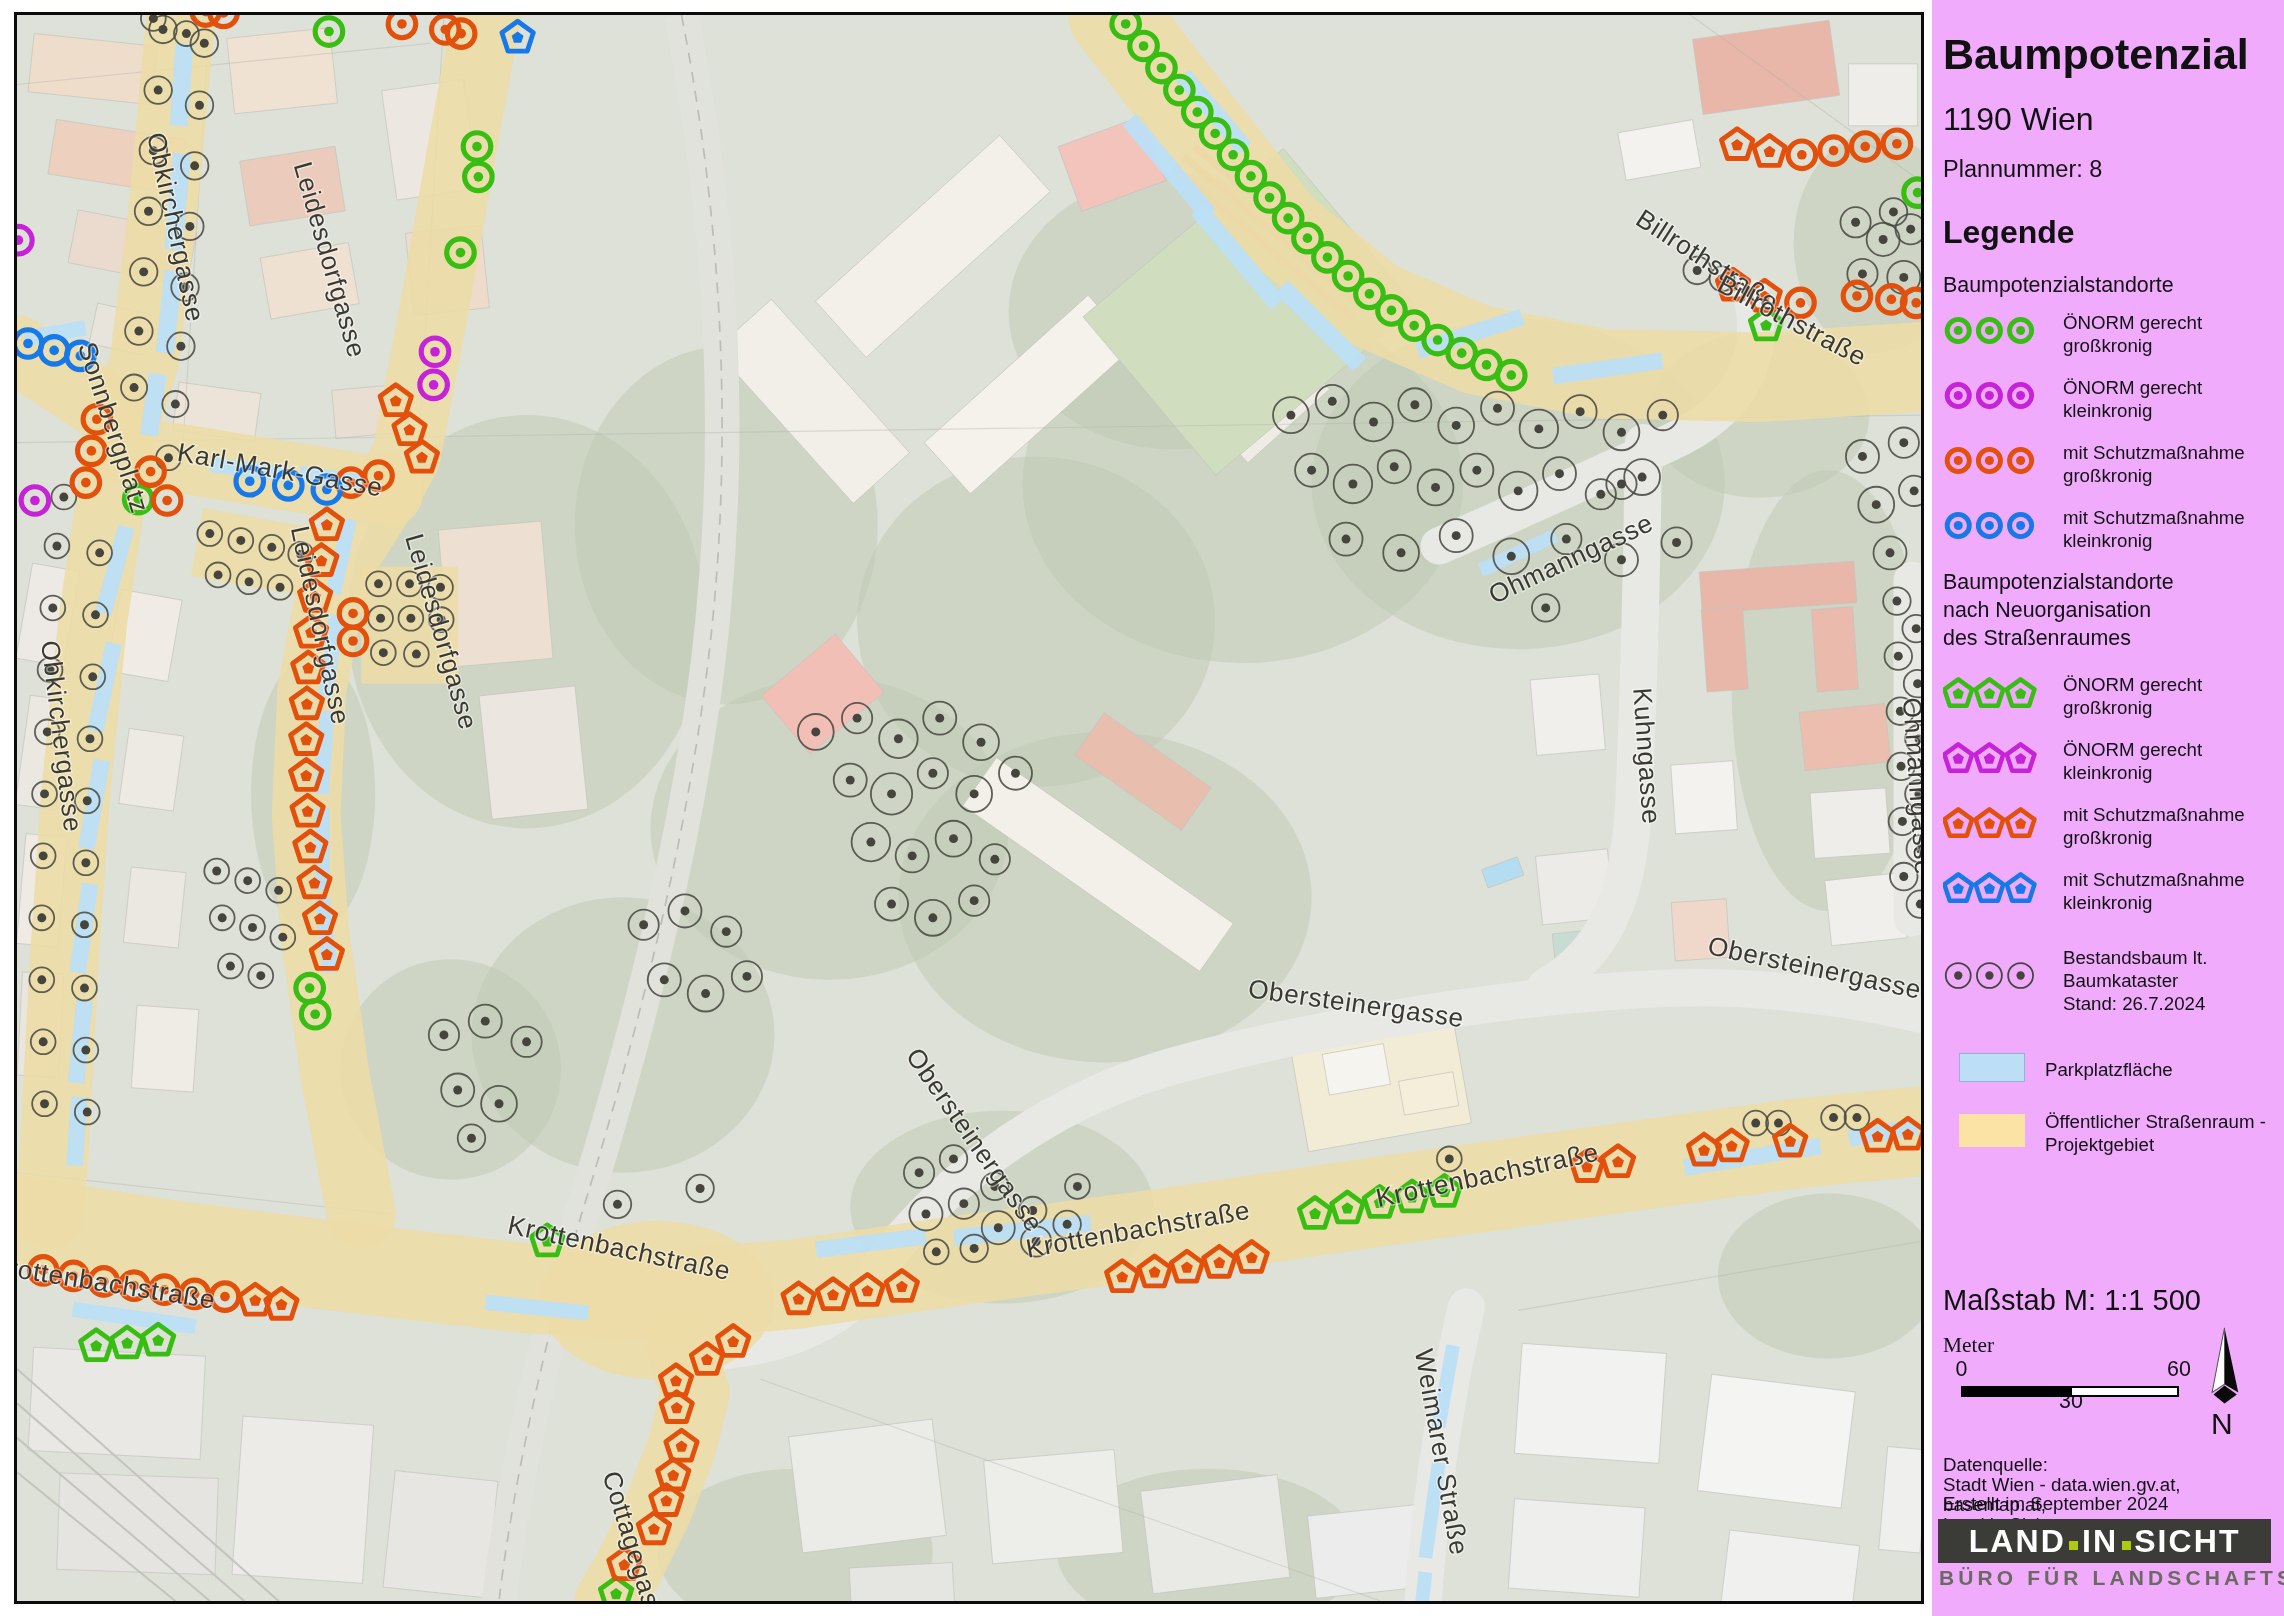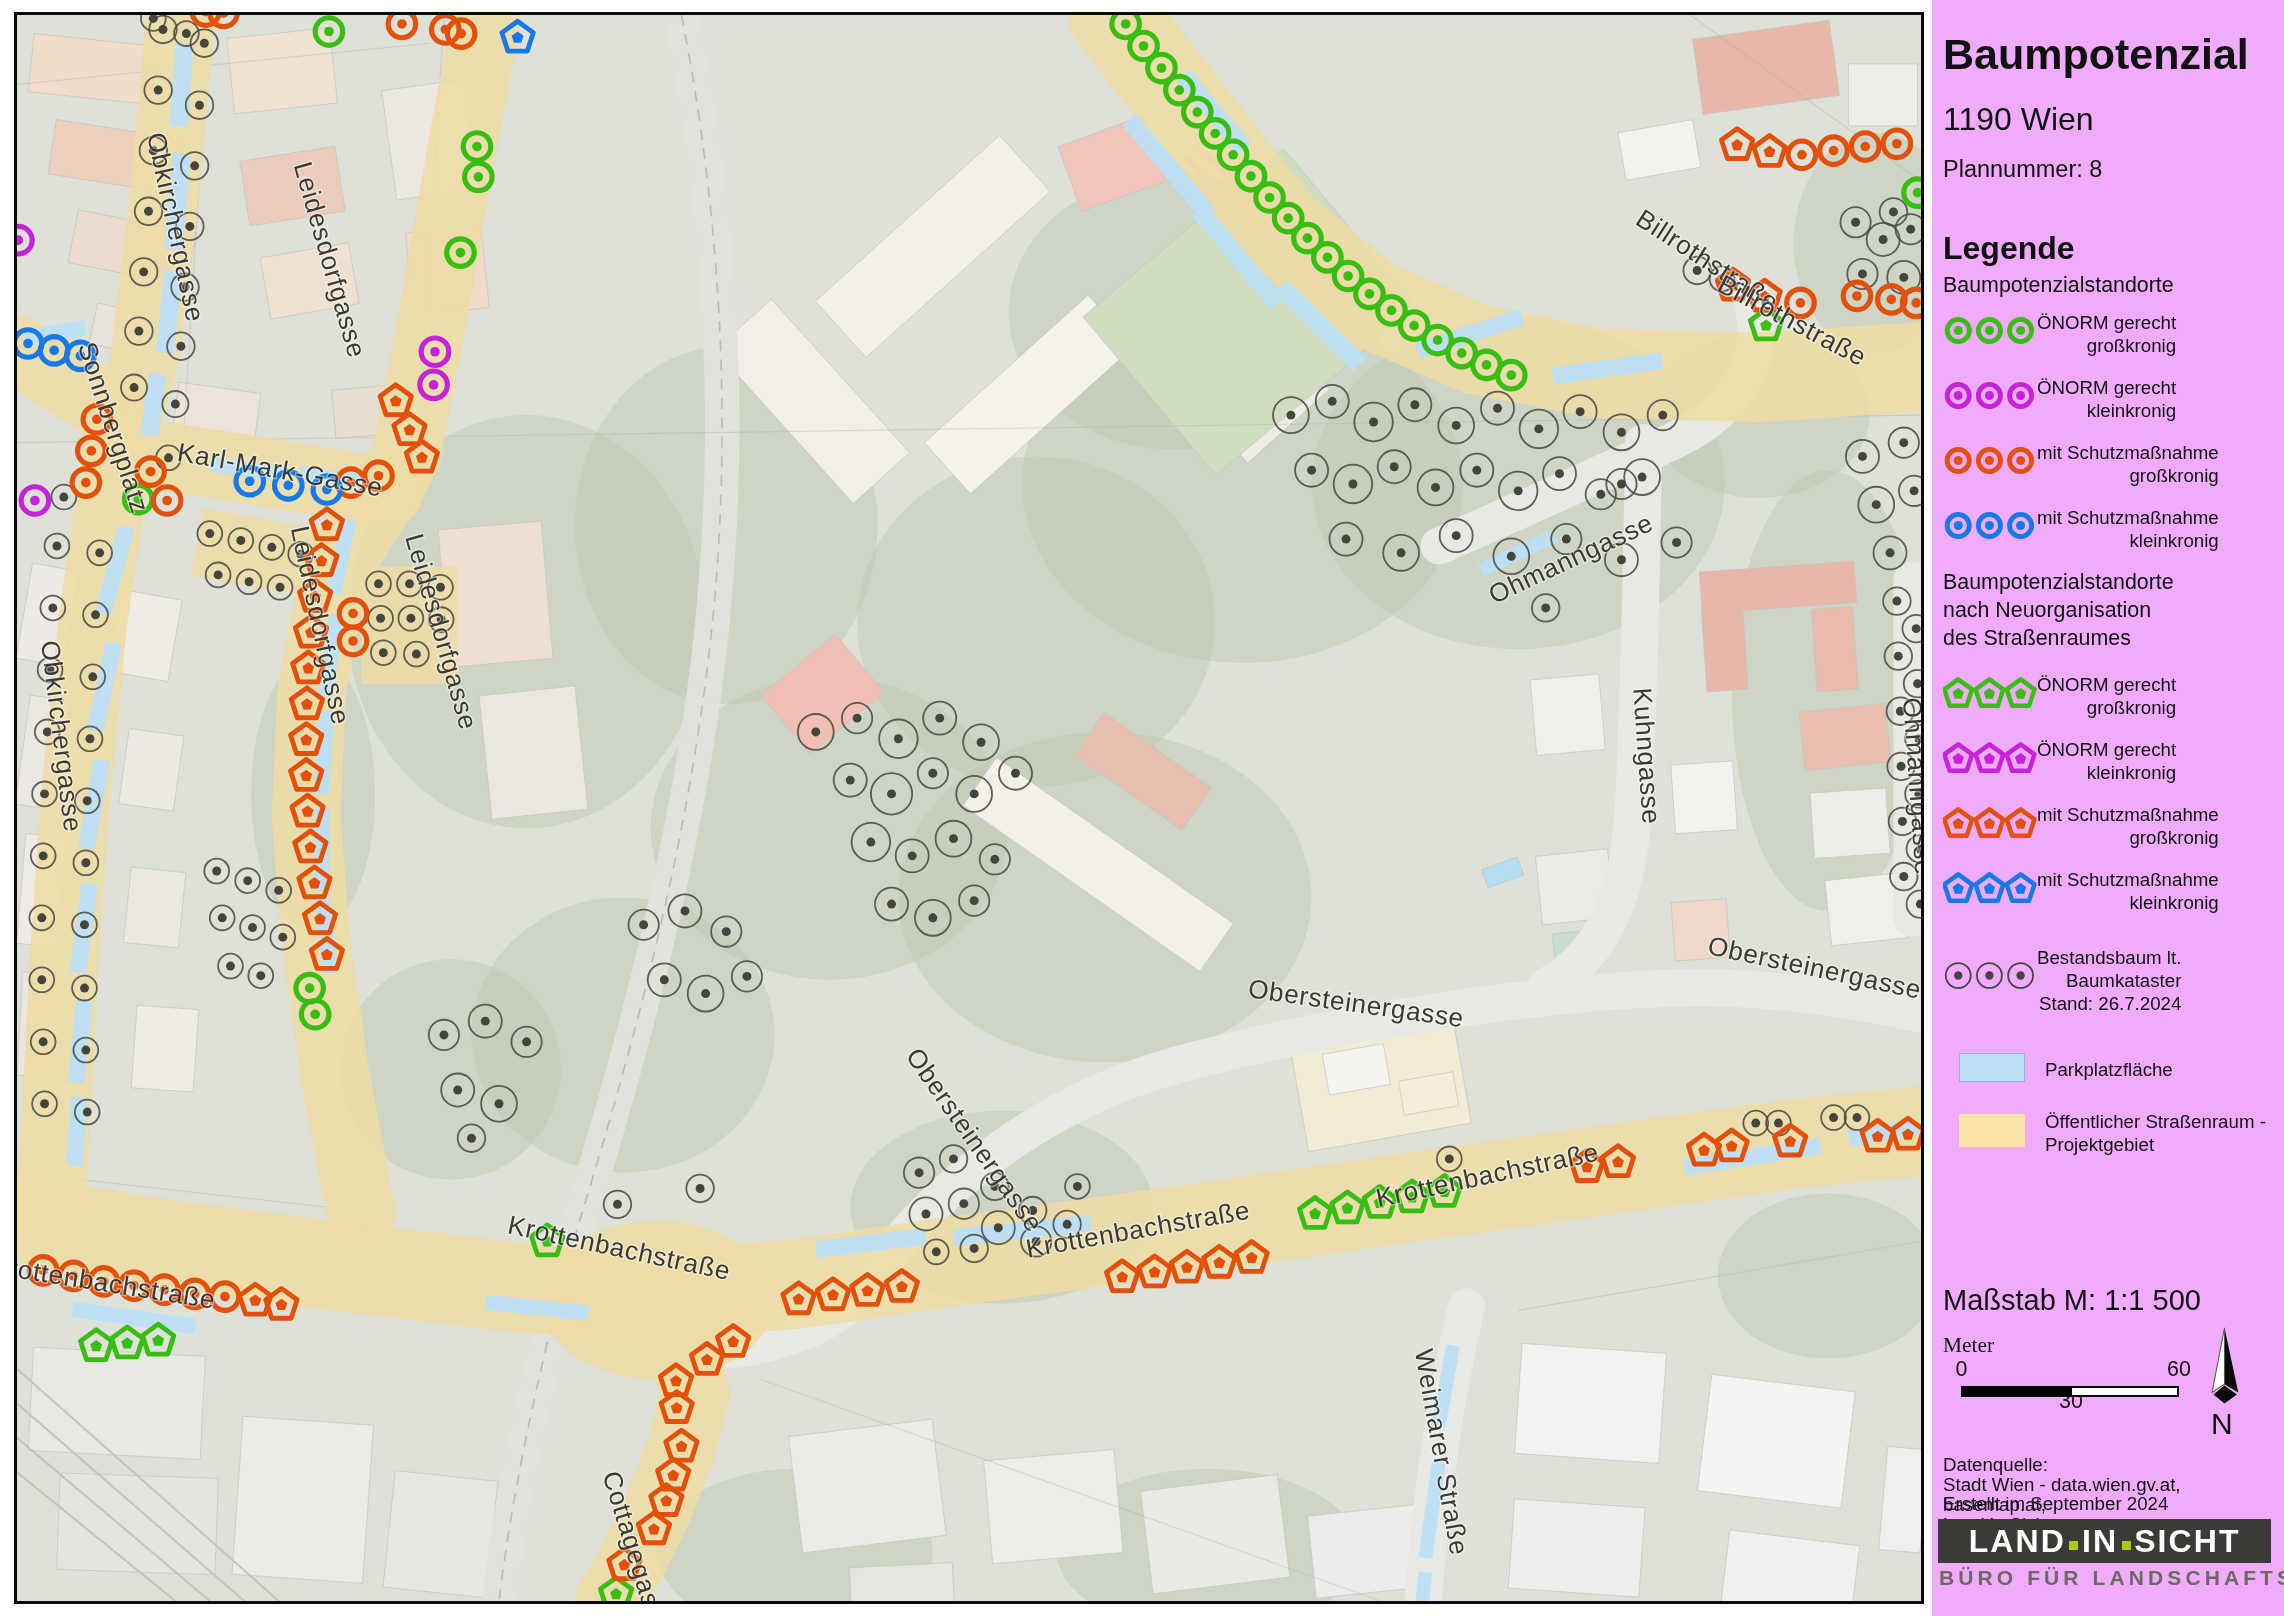--- a/index.html
+++ b/index.html
@@ -17,21 +17,21 @@
   .t-plan{font-size:23.5px;}
   .t-legende{font-size:32px;font-weight:bold;}
   .t-sechead{font-size:21.4px;line-height:28px;}
   .t-item{font-size:18.7px;line-height:23px;}
   .t-mass{font-size:29px;}
   .t-meter{font-size:21.4px;}
   .t-tick{font-size:21.4px;}
   .t-small{font-size:18.7px;line-height:20px;}
   .legend-row{position:absolute;left:11px;width:332px;height:39px;}
   .legend-icons{position:absolute;left:0;top:0;width:97px;height:39px;}
-  .legend-label{position:absolute;left:94px;top:0;text-align:right;}
+  .legend-label{position:absolute;left:120px;top:0;}
   .swatch{position:absolute;left:27px;width:66px;box-sizing:border-box;}
   #scalebar{position:absolute;}
   .bar-seg{position:absolute;top:0;height:11px;box-sizing:border-box;border:2.1px solid #000;}
   #logo-box{position:absolute;left:6.2px;top:1519px;width:333px;height:44px;background:#3b3b37;
     display:flex;align-items:center;justify-content:center;text-align:right;}
   #logo-text{color:#fff;font-size:32px;font-weight:bold;letter-spacing:2.1px;white-space:nowrap;display:flex;align-items:center;}
   .logo-dot{display:inline-block;width:9px;height:9px;margin:9.7px 3.5px 0 3.5px;}
   #logo-sub{position:absolute;left:7px;top:1566px;width:333px;font-size:21px;font-weight:bold;
     letter-spacing:4.1px;color:#6a6a62;white-space:nowrap;}
 </style>
@@ -1384,21 +1384,21 @@
           <text x="906" y="2256" fill="#3a3a32" font-size="38" font-family="Liberation Sans, sans-serif" text-anchor="middle" stroke="#ffffff" stroke-width="4" paint-order="stroke" stroke-opacity="0.45" letter-spacing="1" transform="rotate(73 906 2256)">Cottagegasse</text>
           <text x="2076" y="2108" fill="#3a3a32" font-size="38" font-family="Liberation Sans, sans-serif" text-anchor="middle" stroke="#ffffff" stroke-width="4" paint-order="stroke" stroke-opacity="0.45" letter-spacing="1" transform="rotate(80 2076 2108)">Weimarer Straße</text>
         </g>
     </svg>
   </div>
 
   <div id="panel">
     <div class="abs t-title" style="left:11px;top:30px;">Baumpotenzial</div>
     <div class="abs t-sub" style="left:11px;top:101px;">1190 Wien</div>
     <div class="abs t-plan" style="left:11px;top:156px;">Plannummer: 8</div>
-    <div class="abs t-legende" style="left:11px;top:230px;">Legende</div>
+    <div class="abs t-legende" style="left:11px;top:214px;">Legende</div>
     <div class="abs t-sechead" style="left:11px;top:271px;">Baumpotenzialstandorte</div>
 
     <div id="circle-rows">
         <div class="legend-row" style="top: 311px;">
           <div class="legend-icons"><svg width="97" height="39" viewBox="0 0 140 56">
               <circle cx="22" cy="28" r="16" fill="none" stroke="#38be12" stroke-width="7"></circle>
               <circle cx="22" cy="28" r="6.5" fill="#38be12"></circle>
               <circle cx="67" cy="28" r="16" fill="none" stroke="#38be12" stroke-width="7"></circle>
               <circle cx="67" cy="28" r="6.5" fill="#38be12"></circle>
               <circle cx="112" cy="28" r="16" fill="none" stroke="#38be12" stroke-width="7"></circle>

